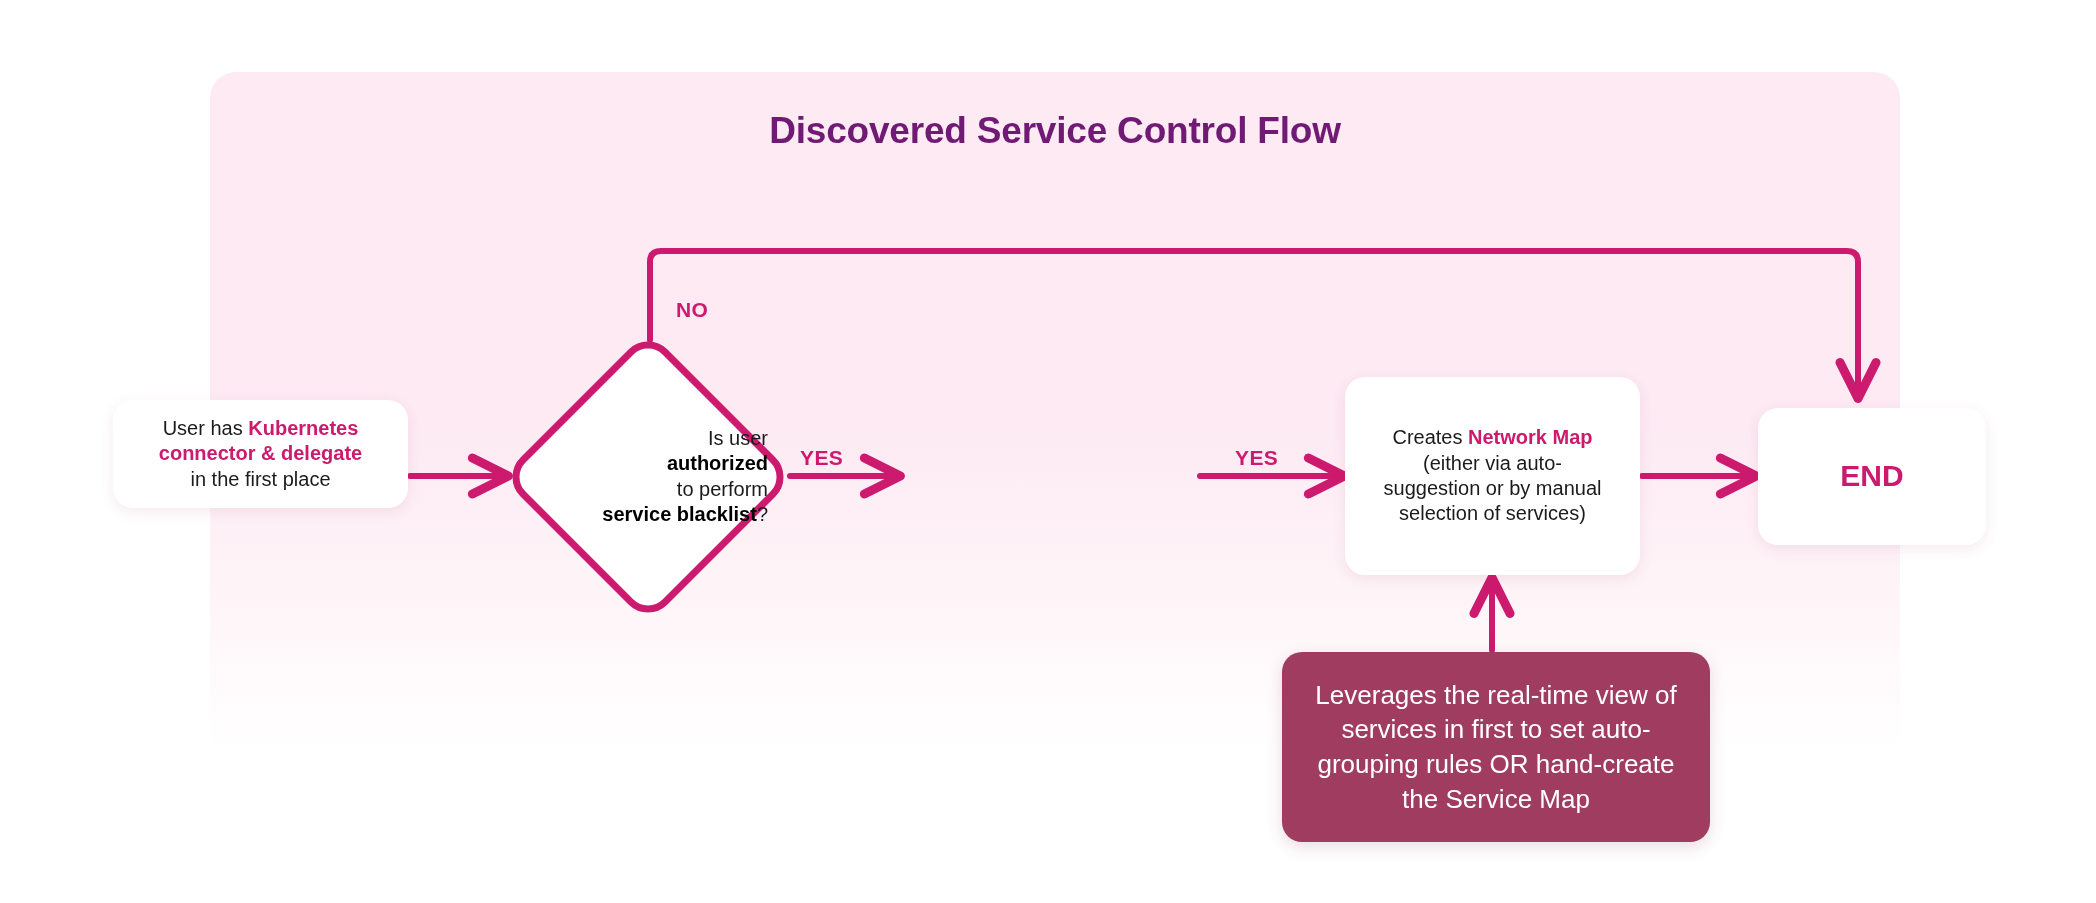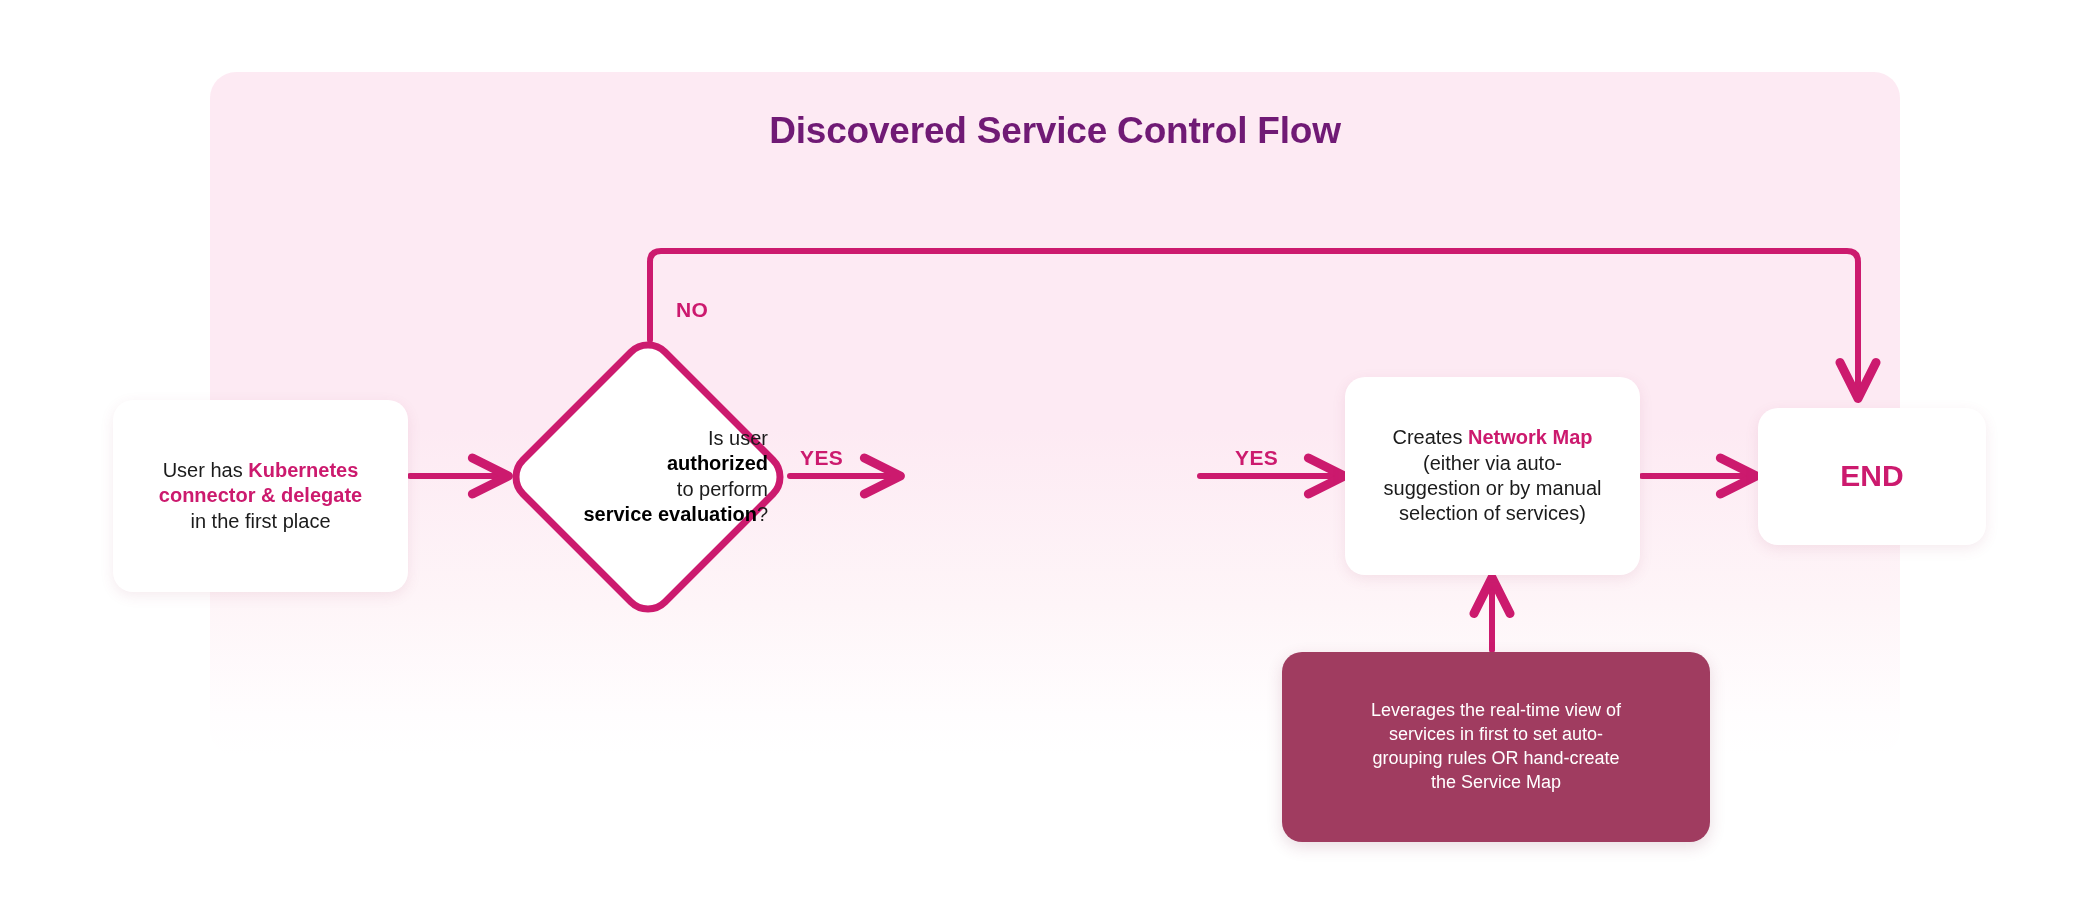--- a/index.html
+++ b/index.html
@@ -60,41 +60,41 @@
     justify-content: center;
     text-align: center;
     color: #1b1b1b;
     font-size: 20px;
     line-height: 1.27;
     box-sizing: border-box;
     padding: 10px 14px;
   }
   .node .hl { color: #cc1a6e; font-weight: bold; }
 
-  #node-start  { left: 113px;  top: 400px; width: 295px; height: 192px; }
+  #node-start  { left: 113px;  top: 400px; width: 295px; height: 108px; }
   #node-params { left: 903px;  top: 377px; width: 295px; height: 198px; }
   #node-netmap { left: 1345px; top: 377px; width: 295px; height: 198px; }
   #node-end    { left: 1758px; top: 408px; width: 228px; height: 137px;
                  color: #cc1a6e; font-size: 30px; font-weight: bold; }
 
   
   #node-callout {
     position: absolute;
     left: 1282px;
     top: 652px;
     width: 428px;
     height: 190px;
     background: #a03c60;
     border-radius: 20px;
     display: flex;
     align-items: center;
     justify-content: center;
     text-align: center;
     color: #ffffff;
-    font-size: 18px;
+    font-size: 26px;
     line-height: 1.33;
     box-sizing: border-box;
     padding: 10px 22px;
     box-shadow: 0 5px 16px rgba(120, 40, 70, 0.16);
   }
 
   
   #node-decision {
     position: absolute;
     left: 508px;
@@ -197,21 +197,21 @@
                Q 150 8 157 15
                L 265 123 Q 272 130 272 140 Q 272 150 265 157
                L 157 265 Q 150 272 140 272 Q 130 272 123 265
                L 15 157 Q 8 150 8 140 Q 8 130 15 123
                L 123 15 Q 130 8 140 8 Z" fill="#ffffff" stroke="#cc1a6e" stroke-width="7" stroke-linejoin="round"></path>
     </svg>
     <div class="dtext">
       <span>Is user</span><br>
       <span class="hl">authorized</span><br>
       <span>to perform</span><br>
-      <span class="hl">service evaluation</span><span>?</span>
+      <span class="hl">service blacklist</span><span>?</span>
     </div>
   </div>
 
 
   <div class="node" id="node-netmap">
     <div>
       <span>Creates </span><span class="hl">Network Map</span><br>
       <span>(either via auto-</span><br>
       <span>suggestion or by manual</span><br>
       <span>selection of services)</span>

